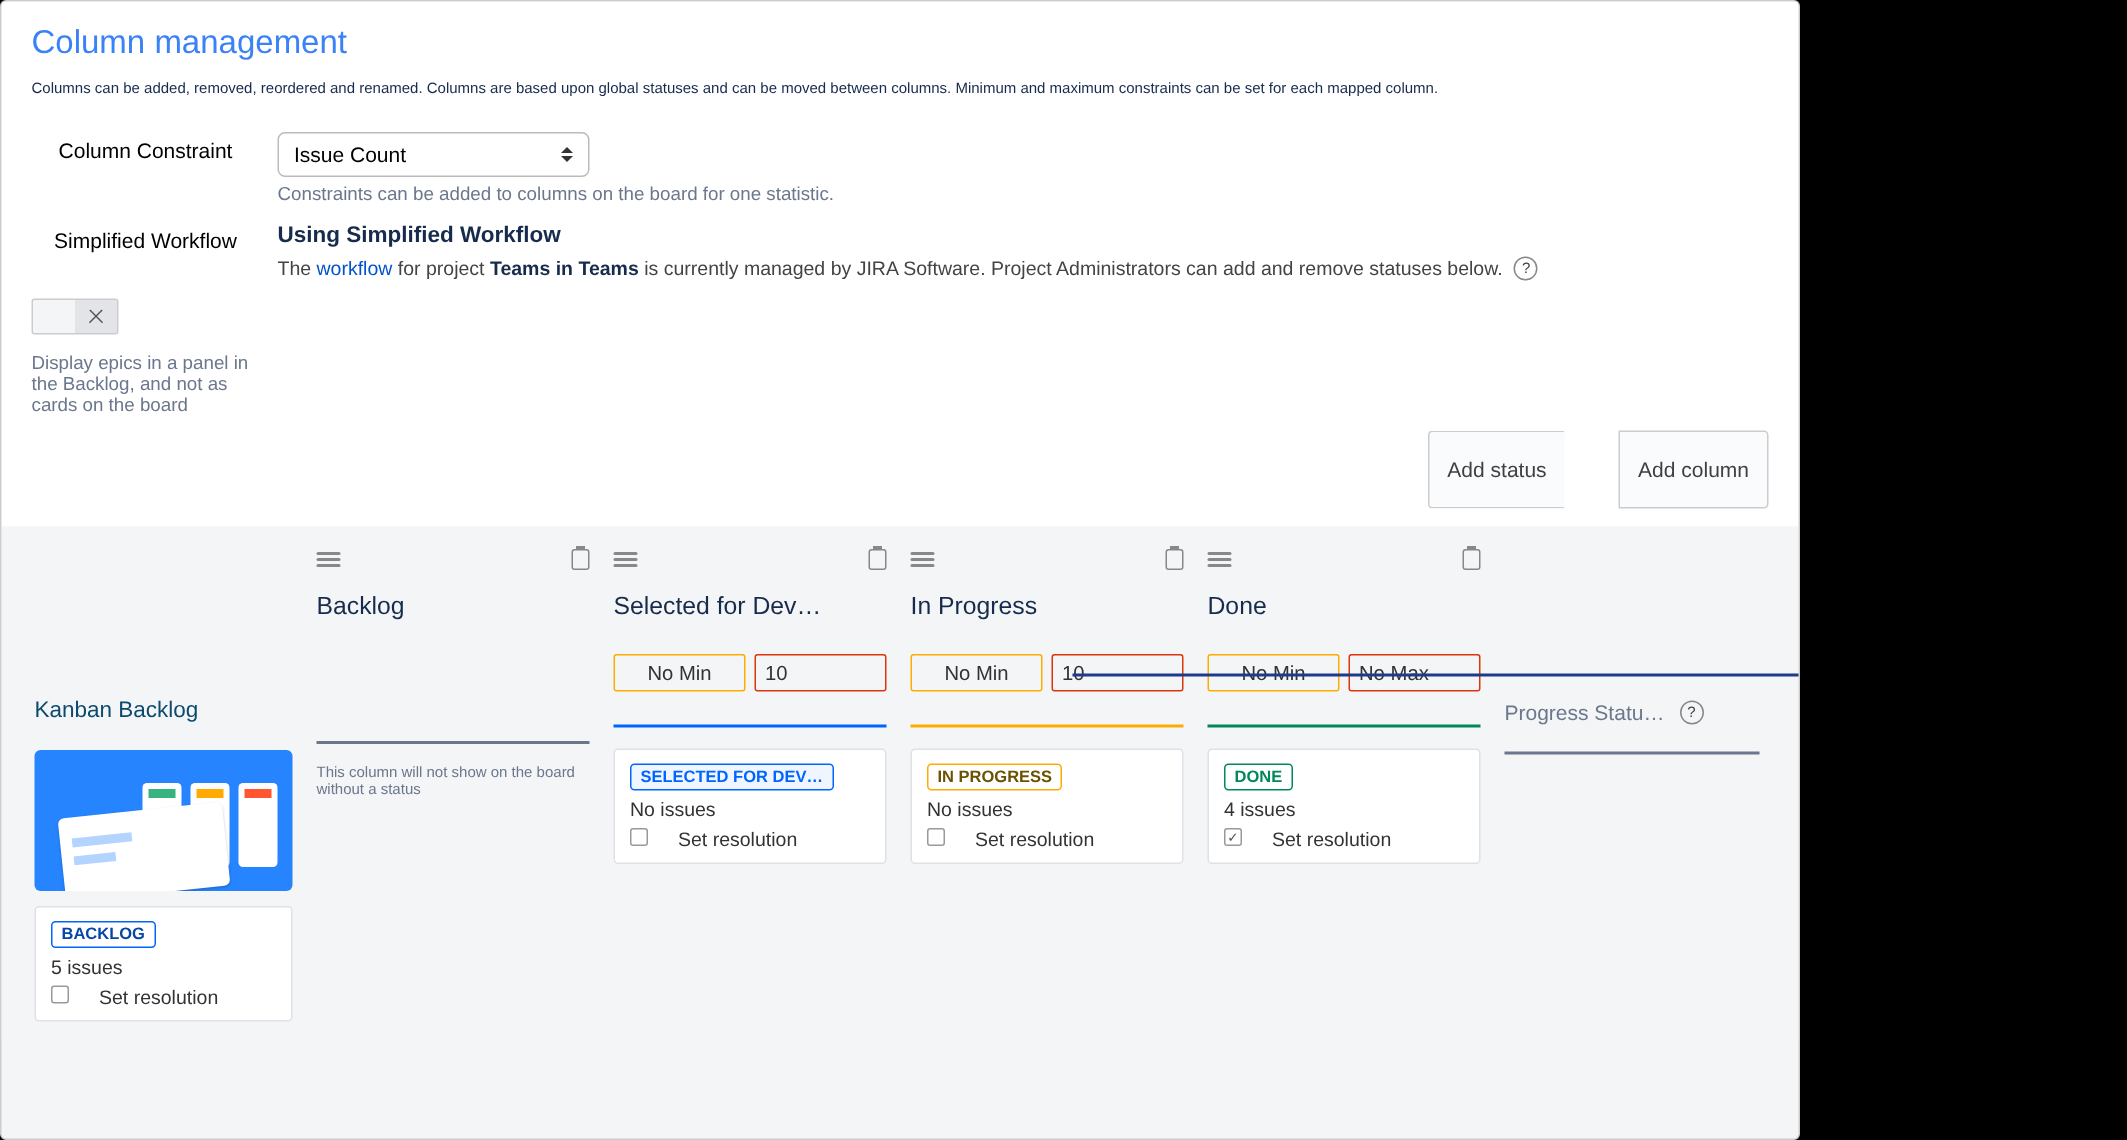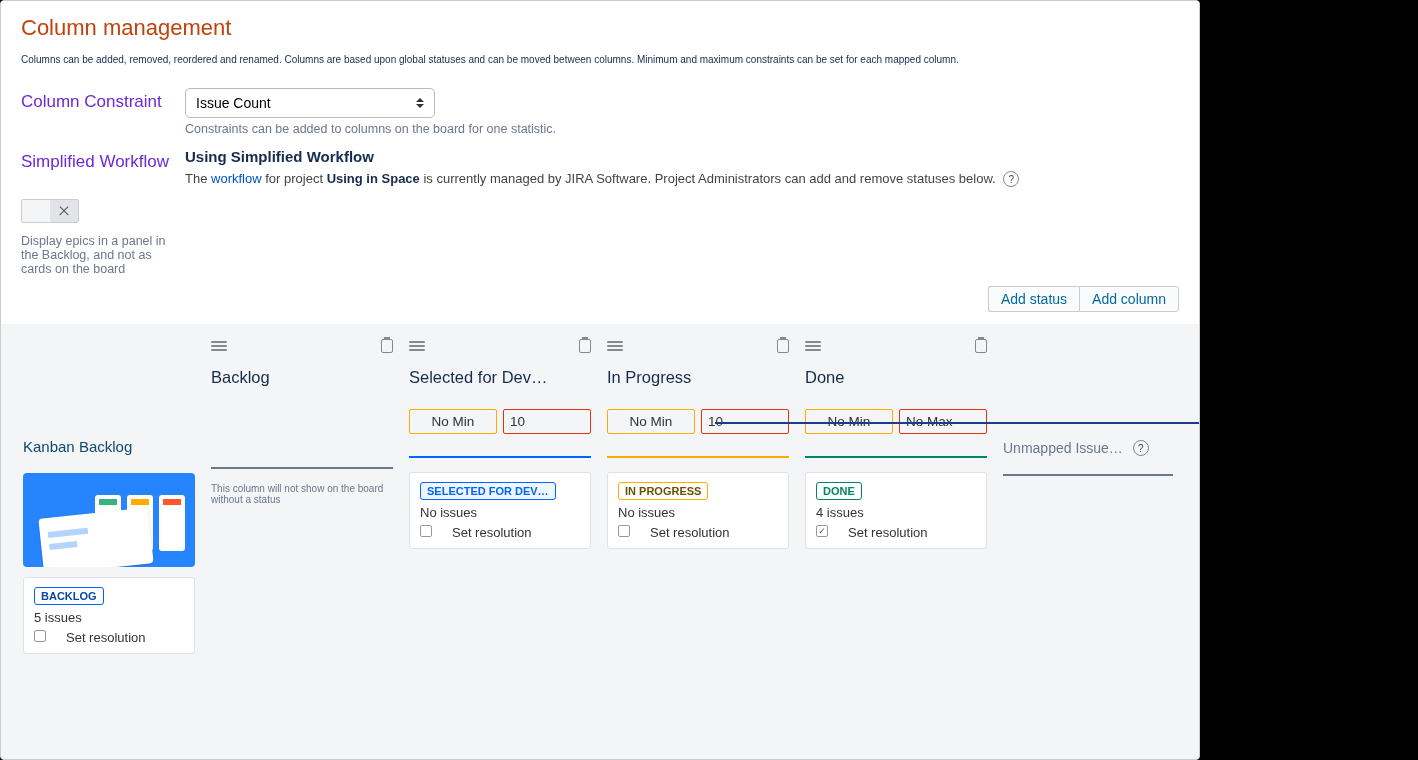--- a/index.html
+++ b/index.html
@@ -1,38 +1,38 @@
 <!DOCTYPE html>
 <html><head>
 <meta charset="utf-8">
 <style>
   * { box-sizing: border-box; font-family: -apple-system, BlinkMacSystemFont, "Segoe UI", Helvetica, Arial, sans-serif; }
   body { margin: 0; background: #000; width: 1418px; height: 760px; }
   .panel { width: 1200px; height: 760px; background: #f4f5f7; border: 1px solid #ccc; border-radius: 4px; position: relative; overflow: hidden; }
   .top-section { padding: 10px 20px 12px 20px; background: #fff; }
-  h1 { font-size: 22px; font-weight: 500; margin: 4px 0 12px 0; color: #c2410c; }
+  h1 { font-size: 22px; font-weight: 500; margin: 4px 0 12px 0; color: #3b82f6; }
   .lead { font-size: 10px; color: #172b4d; margin: 0 0 20px 0; line-height: 1.45; }
   .field-row { display: grid; grid-template-columns: 152px 1fr; gap: 12px; margin: 0 0 8px 0; }
-  .field-label { text-align: left; font-size: 17px; color: #6d28d9; padding-top: 4px; }
-  .select { position: relative; display: inline-block; border: 1px solid #bbb; border-radius: 5px; background: #fff; padding: 6px 34px 6px 10px; font-size: 14px; width: 250px; }
+  .field-label { text-align: center; font-size: 14px; color: #000000; padding-top: 4px; }
+  .select { position: relative; display: inline-block; border: 1px solid #bbb; border-radius: 5px; background: #fff; padding: 6px 34px 6px 10px; font-size: 14px; width: 208px; }
   .select::after { content: ""; position: absolute; right: 10px; top: 9px; width: 0; height: 0; border-left: 4px solid transparent; border-right: 4px solid transparent; border-bottom: 4px solid #333; }
   .select::before { content: ""; position: absolute; right: 10px; bottom: 9px; width: 0; height: 0; border-left: 4px solid transparent; border-right: 4px solid transparent; border-top: 4px solid #333; }
   .hint { font-size: 12.5px; color: #6b778c; margin-top: 4px; }
   .bold { font-weight: 700; color: #172b4d; }
   .link { color: #0052cc; }
   .help-circle { display: inline-flex; width: 16px; height: 16px; border: 1px solid #888; border-radius: 50%; align-items: center; justify-content: center; font-size: 10px; color: #444; vertical-align: middle; margin-left: 4px; }
   .toggle { display: inline-flex; border: 1px solid #ccc; background: #f4f5f7; border-radius: 2px; overflow: hidden; height: 24px; }
   .toggle-seg { width: 28px; display: flex; align-items: center; justify-content: center; color: #555; font-size: 13px; }
   .toggle-seg.active { background: #e2e4e8; }
   .x-glyph::before, .x-glyph::after { content: ""; position: absolute; width: 12px; height: 1.4px; background: #555; top: 50%; left: 50%; }
   .x-glyph { position: relative; width: 12px; height: 12px; display: inline-block; }
   .x-glyph::before { transform: translate(-50%,-50%) rotate(45deg); }
   .x-glyph::after { transform: translate(-50%,-50%) rotate(-45deg); }
   .actions { display: flex; gap: 0px; justify-content: flex-end; margin-top: 10px; }
-  .btn { border: 1px solid #ccc; background: #fafbfc; padding: 4px 12px; font-size: 14px; color: #0369a1; cursor: pointer; }
+  .btn { border: 1px solid #ccc; background: #fafbfc; padding: 17px 12px; font-size: 14px; color: #404040; cursor: pointer; margin-left: 36px; }
   .btn:first-child { border-radius: 3px 0 0 3px; border-right: none; }
   .btn:last-child { border-radius: 0 3px 3px 0; }
 
   .board { background: #f4f5f7; padding: 14px 14px; display: grid; grid-template-columns: 188px repeat(4, 198px) 186px; gap: 0; position: relative; }
   .col { padding: 0 8px; position: relative; }
   .col-head { display: flex; justify-content: space-between; align-items: center; margin-bottom: 14px; height: 16px;}
   .drag-handle { display: inline-block; width: 16px; height: 10px; }
   .drag-handle i { display: block; height: 2px; background: #888; margin-bottom: 2px; border-radius: 1px; }
   .trash { width: 12px; height: 14px; display: inline-block; border: 1px solid #888; border-radius: 2px; position: relative; }
   .trash::before { content: ""; position: absolute; top: -3px; left: 2px; right: 2px; height: 2px; background: #888; }
@@ -87,21 +87,21 @@
         </div>
         <div class="hint">Constraints can be added to columns on the board for one statistic.</div>
       </div>
     </div>
 
     <div class="field-row" style="margin-top:12px;">
       <div class="field-label">Simplified Workflow</div>
       <div>
         <div class="bold" style="font-size:15px;">Using Simplified Workflow</div>
         <div style="font-size:13px; color:#444; margin-top:6px;">
-          <span>The </span><span class="link">workflow</span><span> for project </span><span class="bold">Using in Space</span><span> is currently managed by JIRA Software. Project Administrators can add and remove statuses below.</span>
+          <span>The </span><span class="link">workflow</span><span> for project </span><span class="bold">Teams in Teams</span><span> is currently managed by JIRA Software. Project Administrators can add and remove statuses below.</span>
           <span class="help-circle">?</span>
         </div>
       </div>
     </div>
 
     <div class="field-row" style="margin-top:12px;">
       <div>
         <div class="toggle">
           <div class="toggle-seg"></div>
           <div class="toggle-seg active">
@@ -234,20 +234,20 @@
         <div class="issues-line">4 issues</div>
         <div class="chk-row">
           <span class="chk checked"></span>
           <span>Set resolution</span>
         </div>
       </div>
     </div>
 
     <div class="col">
       <div class="unmapped">
-        <span>Unmapped Issue…</span>
+        <span>Progress Statu…</span>
         <span class="help-circle">?</span>
       </div>
       <div class="bar bar-grey" style="margin-top:18px;"></div>
     </div>
 
   </div>
 </div>
 
 </body></html>

